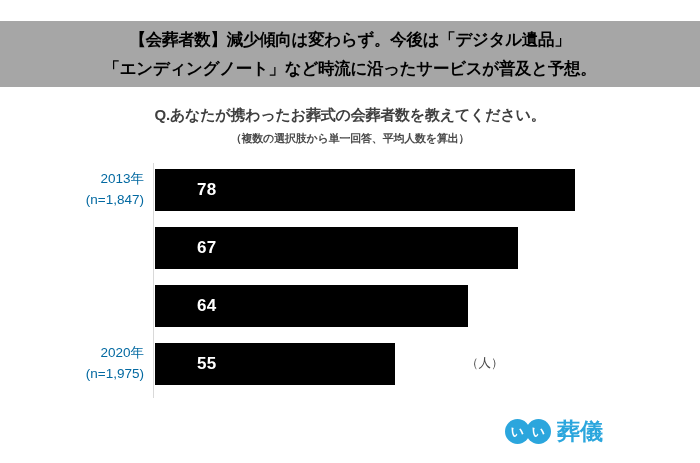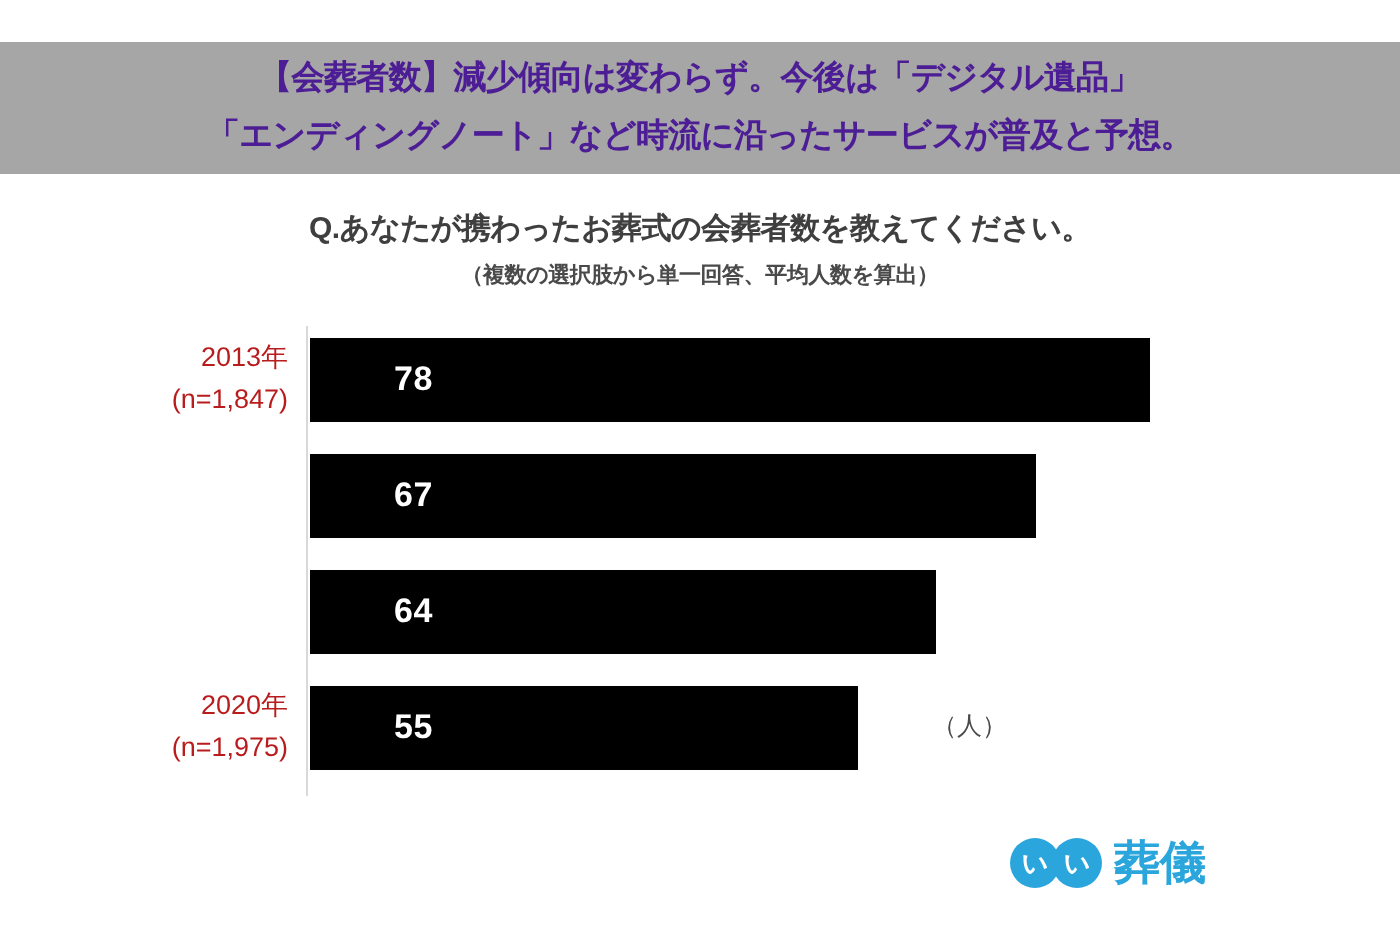--- a/index.html
+++ b/index.html
@@ -24,21 +24,21 @@
     width: 700px;
     height: 66px;
     background: #a6a6a6;
     display: flex;
     flex-direction: column;
     align-items: center;
     justify-content: center;
     box-sizing: border-box;
   }
   .header-line {
-    color: #4c1d95;
+    color: #000000;
     font-size: 16.5px;
     font-weight: bold;
     line-height: 29px;
     letter-spacing: -0.3px;
     white-space: nowrap;
   }
 
   
   .question-block {
     position: absolute;
@@ -92,21 +92,21 @@
   .row-2 { top: 116px; }
   .row-3 { top: 174px; }
 
   .cat-label {
     position: absolute;
     left: 0px;
     top: 5px;
     width: 144px;
     text-align: right;
     font-size: 13.5px;
-    color: #b91c1c;
+    color: #0369a1;
     line-height: 21px;
     white-space: nowrap;
   }
   .cat-label .n {
     display: block;
     font-size: 13.5px;
   }
 
   .bar {
     position: absolute;
@@ -218,21 +218,21 @@
     <div class="bar" style="width:313px">
       <span class="bar-value">64</span>
     </div>
   </div>
 
   <div class="row row-3">
     <div class="cat-label">
       <span>2020年</span>
       <span class="n">(n=1,975)</span>
     </div>
-    <div class="bar" style="width:274px">
+    <div class="bar" style="width:240px">
       <span class="bar-value">55</span>
     </div>
   </div>
 
   <div class="unit-label">（人）</div>
 </div>
 
 <div class="logo">
   <div class="logo-circles">
     <span class="logo-circle c1">い</span>

